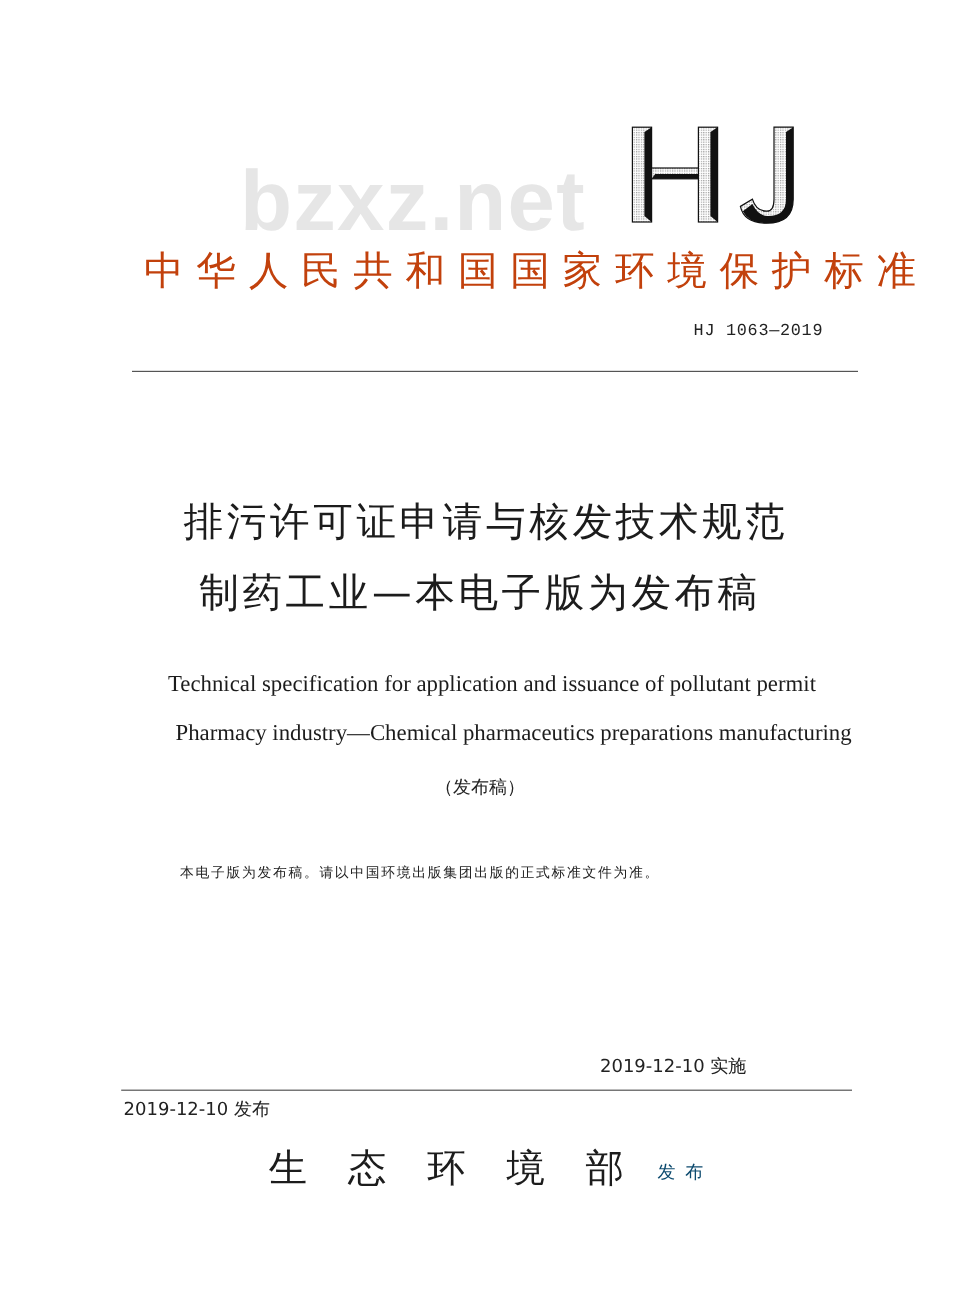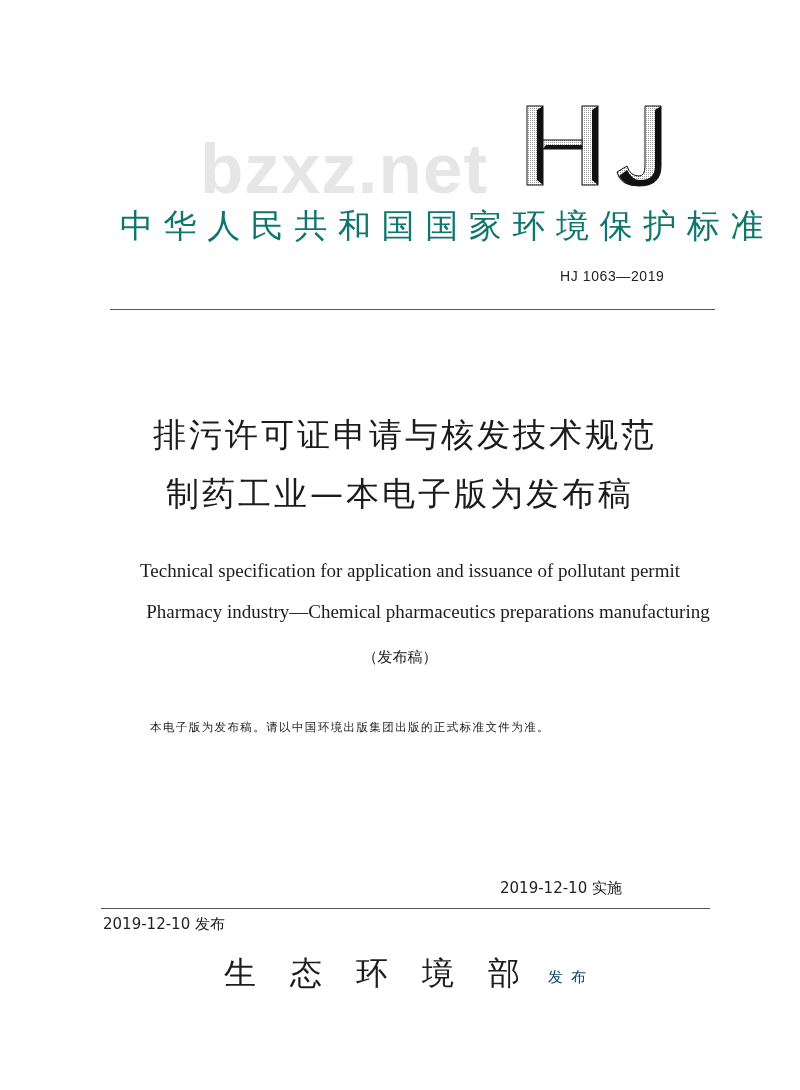--- a/index.html
+++ b/index.html
@@ -43,30 +43,30 @@
     
     .national-title {
       left: 120px;
       top: 204px;
       width: 580px;
       font-family: "DejaVu Sans", sans-serif;
       font-size: 33px;
       line-height: 44px;
       letter-spacing: 10.6px;
       white-space: nowrap;
-      color: #0f766e;
+      color: #c2410c;
       z-index: 3;
     }
 
     .std-number {
       left: 560px;
       top: 266px;
       width: 144px;
-      text-align: left;
-      font-family: Liberation Sans, sans-serif;
+      text-align: center;
+      font-family: Liberation Mono, monospace;
       font-size: 14px;
       line-height: 20px;
       letter-spacing: 0.6px;
       white-space: nowrap;
       color: #222;
     }
 
     .hr-top {
       left: 110px;
       top: 309px;

